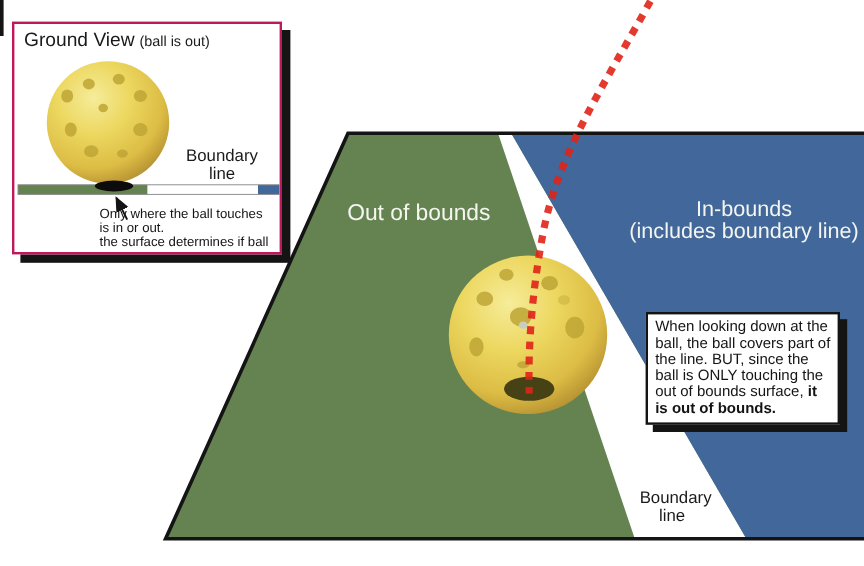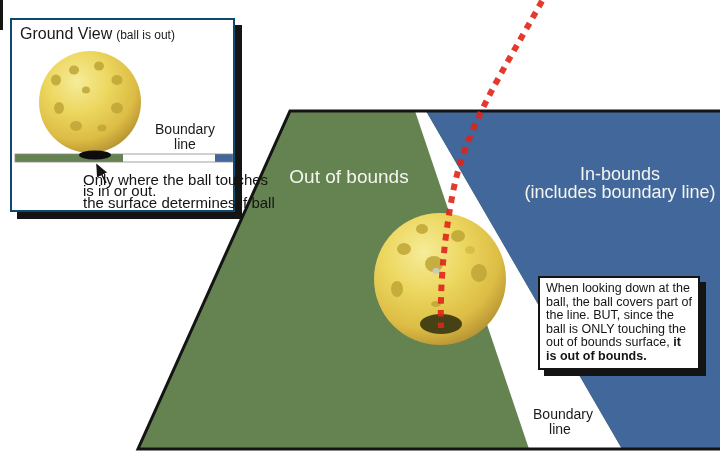--- a/index.html
+++ b/index.html
@@ -7,38 +7,38 @@
     position:relative;width:720px;height:472px;background:#ffffff;
     overflow:hidden;font-family:"Liberation Sans",sans-serif;color:#111;
   }
   .stage svg{display:block;}
   .main-svg{position:absolute;left:0;top:0;}
   svg text{font-family:"Liberation Sans",sans-serif;}
 
   
   .inset{
     position:absolute;left:10px;top:18px;width:221px;height:190px;
-    background:#ffffff;border:2px solid #0c4a6e;box-shadow:7px 7px 0 #141414;
+    background:#ffffff;border:2px solid #be185d;box-shadow:7px 7px 0 #141414;
   }
   .inset-title{position:absolute;left:8px;top:5px;white-space:nowrap;}
   .inset-title .t-main{font-size:16px;color:#1a1a1a;}
   .inset-title .t-note{font-size:12px;color:#1a1a1a;margin-left:4px;}
   .inset-svg{position:absolute;left:0;top:0;}
   .inset-boundary{
     position:absolute;left:125px;top:102px;width:96px;text-align:center;
     font-size:14px;line-height:14.5px;color:#1a1a1a;
   }
   .inset-caption{
-    position:absolute;left:71px;top:154px;font-size:15px;line-height:11.4px;color:#141414;
+    position:absolute;left:71px;top:154px;font-size:11px;line-height:11.4px;color:#141414;
   }
   .inset-caption .cap-line{white-space:nowrap;}
 
   
   .callout{
-    position:absolute;left:538px;top:276px;width:162px;box-sizing:border-box;
+    position:absolute;left:538px;top:260px;width:162px;box-sizing:border-box;
     background:#ffffff;border:2px solid #141414;box-shadow:6px 6px 0 #141414;
     padding:4px 6px;font-size:12.5px;line-height:13.6px;color:#141414;
   }
   .callout b{font-weight:bold;}
 </style>
 </head>
 <body>
 
 <div class="stage">
 

